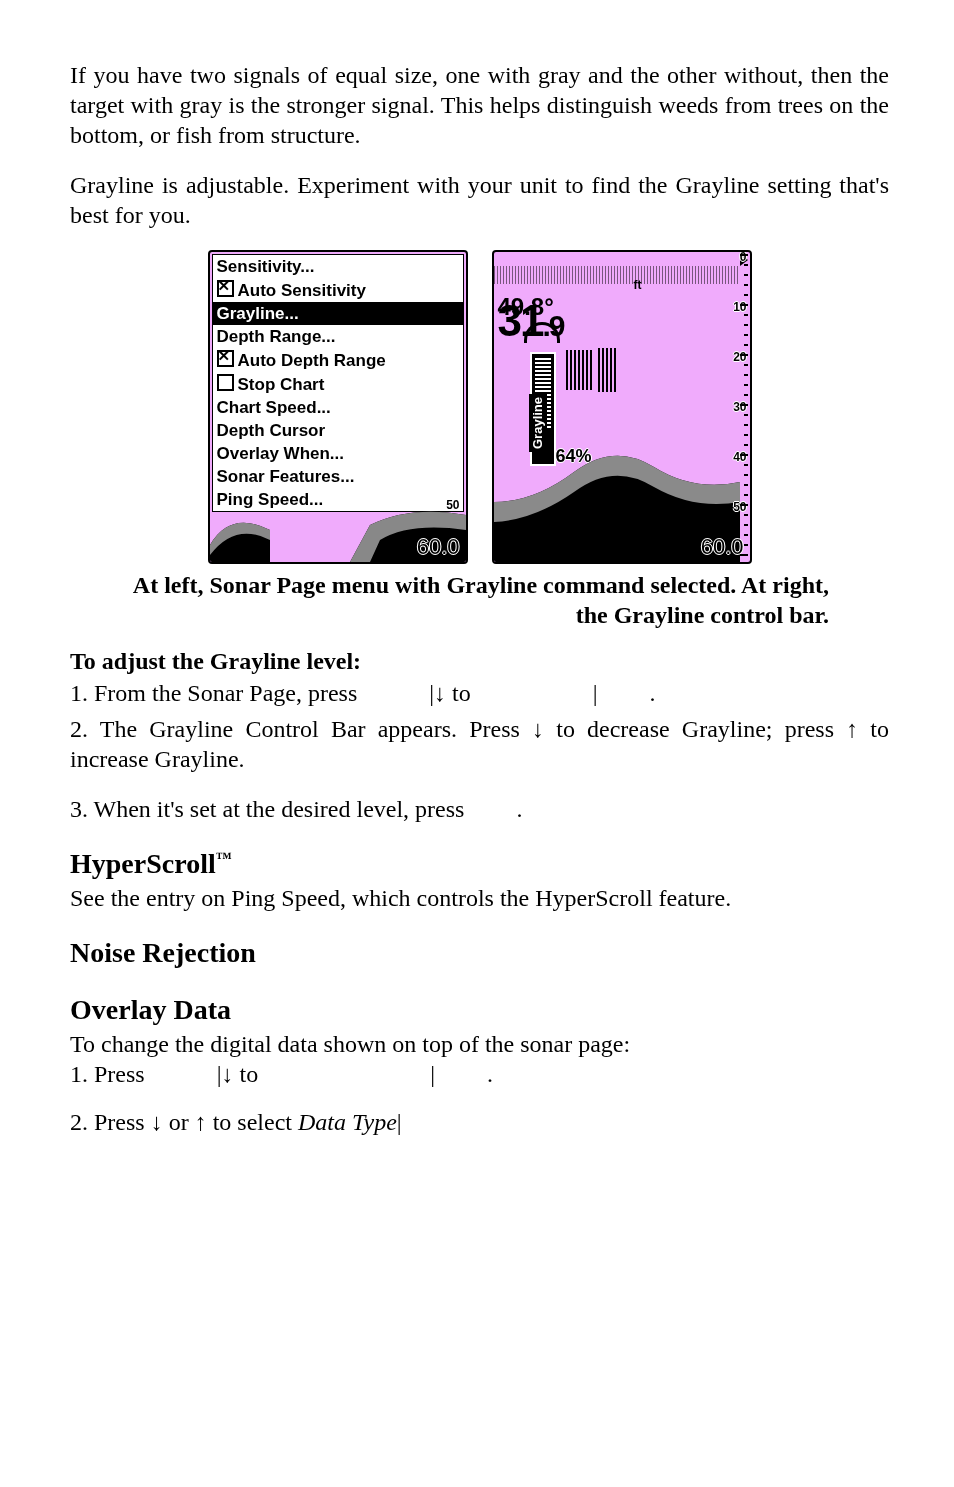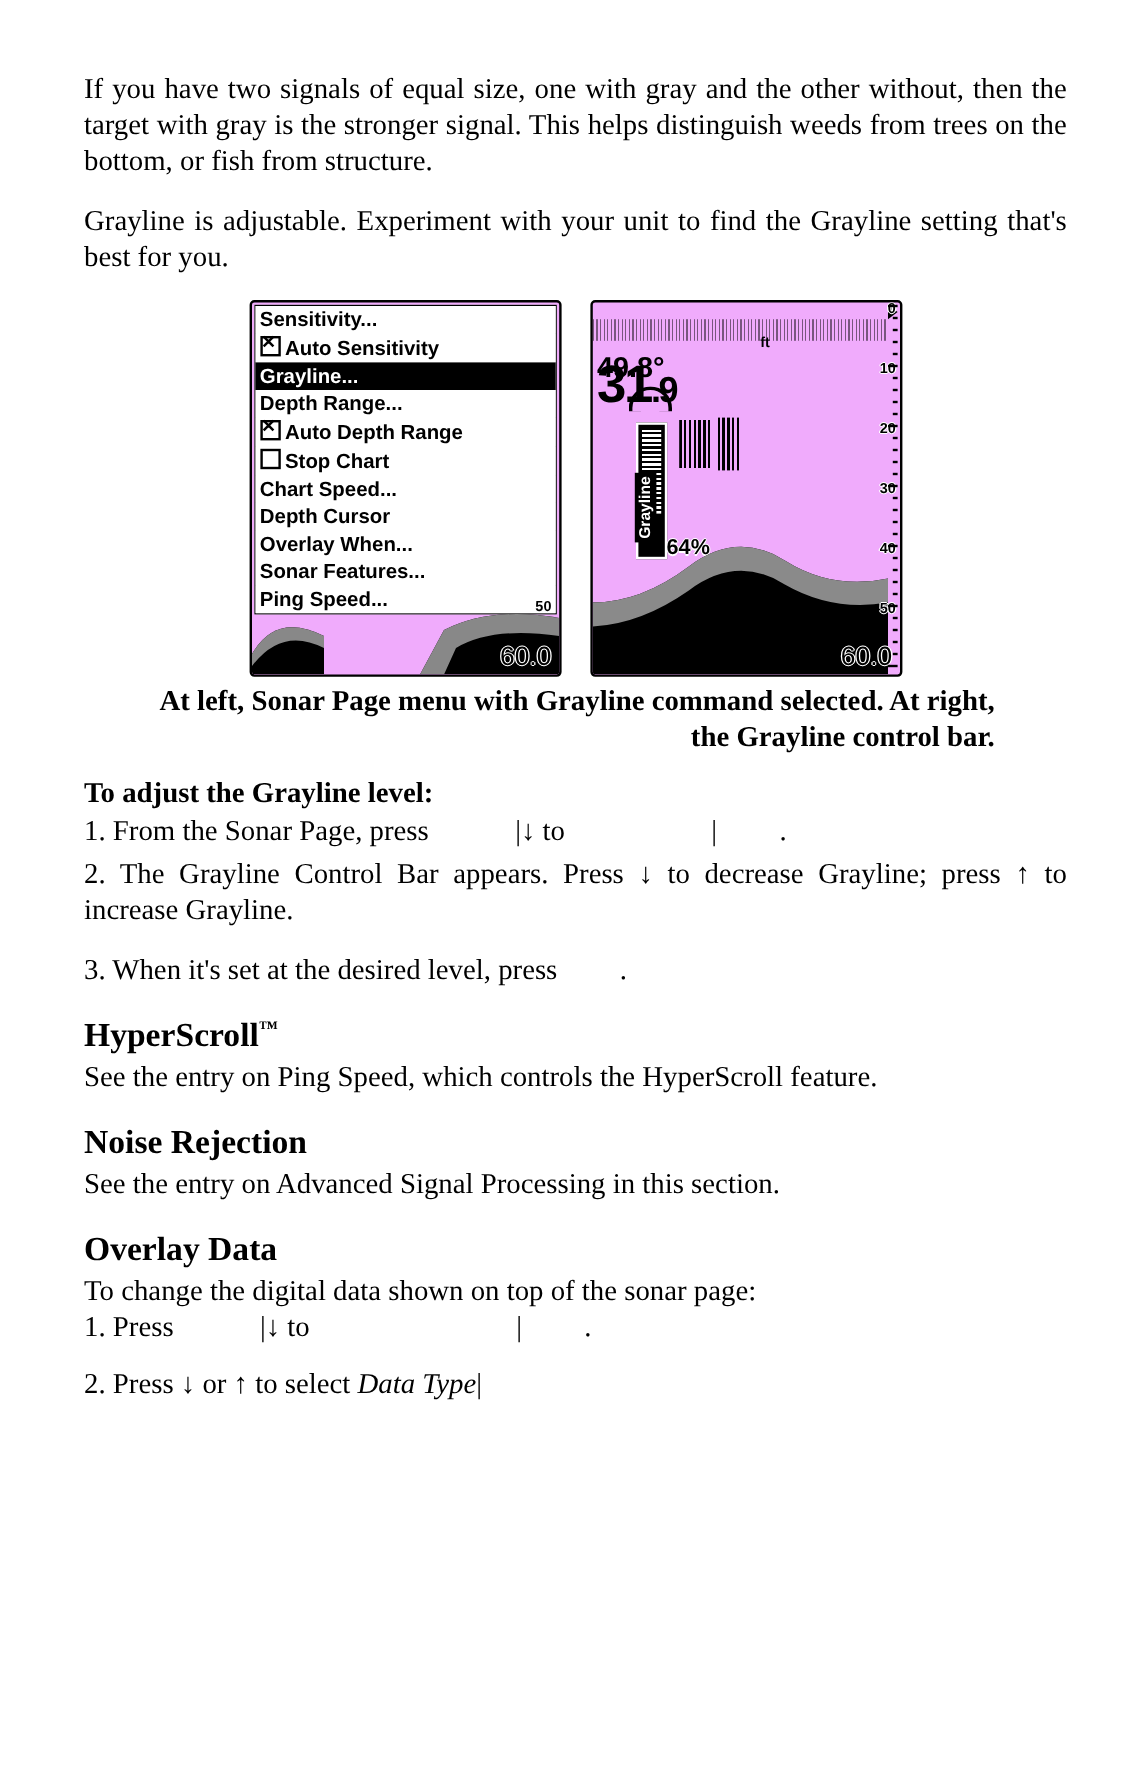--- a/index.html
+++ b/index.html
@@ -403,21 +403,20 @@
     <span style="display:inline-block;width:40px;"></span>
     <span>.</span>
   </p>
 
   <div class="heading-lg">
     <span>HyperScroll</span><span class="tm">™</span>
   </div>
   <p class="para">See the entry on Ping Speed, which controls the HyperScroll feature.</p>
 
   <div class="heading-lg">Noise Rejection</div>
-  <p class="para">See the entry on Advanced Signal Processing in this section.</p>
 
   <div class="heading-lg">Overlay Data</div>
   <p class="para" style="margin-bottom:0;">To change the digital data shown on top of the sonar page:</p>
   <p class="para" style="margin-bottom:18px;">
     <span>1. Press </span>
     <span style="display:inline-block;width:60px;"></span>
     <span>|↓ to </span>
     <span style="display:inline-block;width:160px;"></span>
     <span>|</span>
     <span style="display:inline-block;width:40px;"></span>

